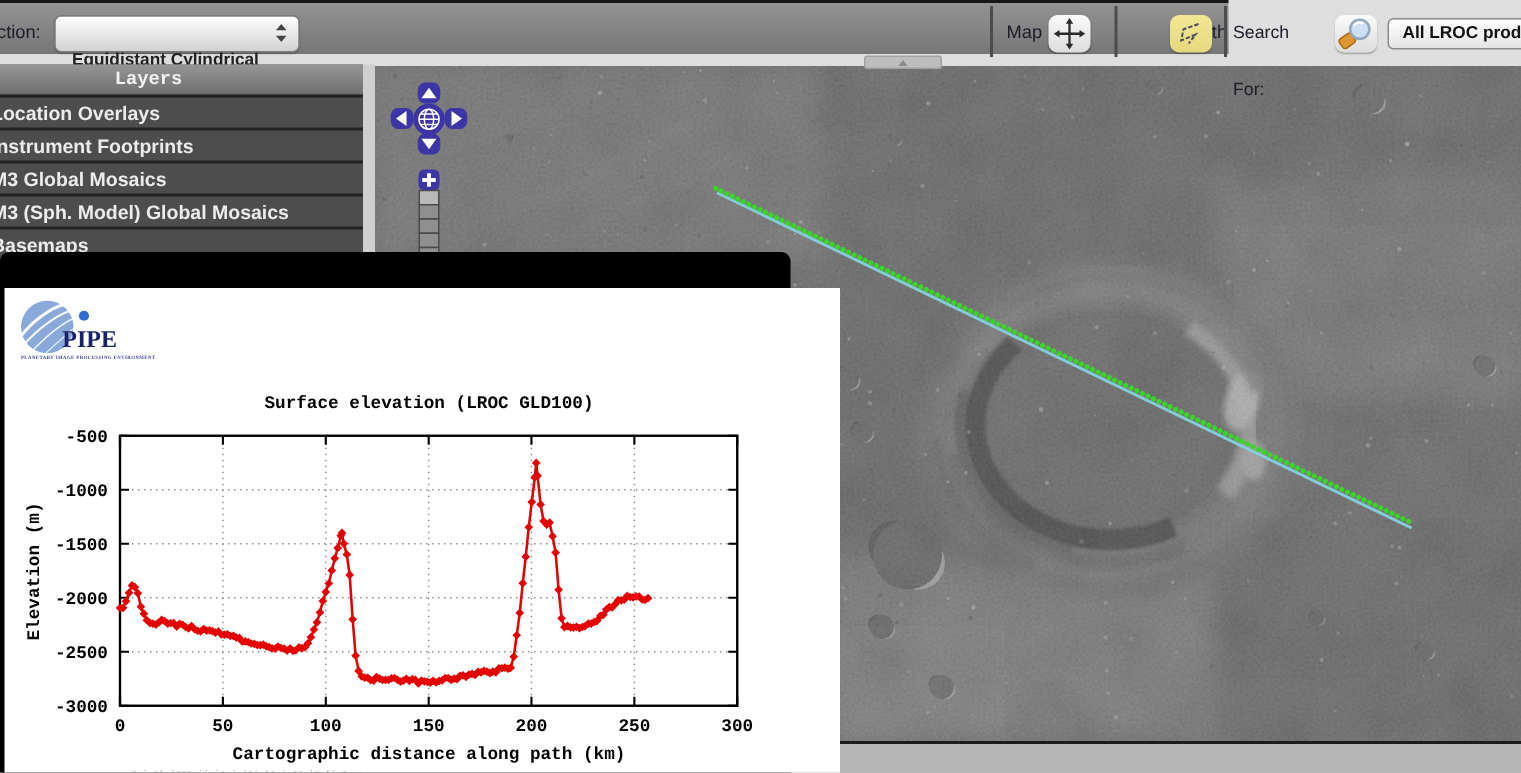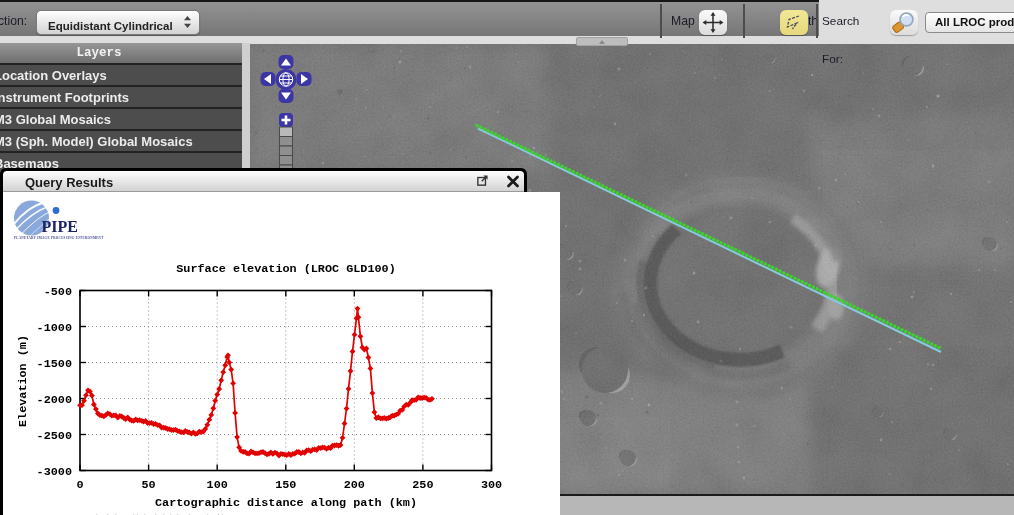--- a/index.html
+++ b/index.html
@@ -3,21 +3,21 @@
 <style>
 html,body{margin:0;padding:0;width:1014px;height:515px;overflow:hidden;
  font-family:"Liberation Sans",sans-serif;background:#dedede;}
 #toolbar{position:absolute;left:0;top:0;width:819px;height:36px;
  background:linear-gradient(#939393,#767676);border-top:2px solid #161616;box-sizing:border-box;}
 .tsep{position:absolute;top:2px;height:34px;width:2px;background:#4c4c4c;}
 .tlabel{position:absolute;top:0;height:36px;line-height:38px;font-size:12.2px;color:#1c1c28;}
 #proj{position:absolute;left:36px;top:8px;width:164px;height:25px;border-radius:5px;
  background:linear-gradient(#ffffff,#d2d2d2);border:1px solid #7a7a7a;box-sizing:border-box;
  box-shadow:0 1px 1px rgba(0,0,0,0.25);}
-#proj span{position:absolute;left:11px;top:9px;font-size:11.5px;font-weight:bold;color:#222;}
+#proj span{position:absolute;left:11px;top:23px;font-size:11.5px;font-weight:bold;color:#222;}
 #lroc{position:absolute;left:925px;top:10px;width:95px;height:21px;border-radius:4px 0 0 4px;
  background:linear-gradient(#ffffff,#e4e4e4);border:1px solid #8a8a8a;box-sizing:border-box;overflow:hidden;}
 #lroc span{position:absolute;left:9px;top:3px;font-size:11.5px;font-weight:bold;color:#111;white-space:nowrap;}
 .tbtn{position:absolute;top:8px;width:28px;height:25px;border-radius:6px;
  background:linear-gradient(#fafafa,#dcdcdc);box-shadow:0 1px 1px rgba(0,0,0,0.3);}
 #pathbtn{background:linear-gradient(#f2e795,#e5d87e);}
 #thumb{position:absolute;left:576px;top:37px;width:50px;height:7px;background:#bdbdbd;border:1px solid #a2a2a2;border-radius:2px;}
 #thumb:after{content:"";position:absolute;left:22px;top:2px;border-left:3px solid transparent;border-right:3px solid transparent;border-bottom:4px solid #8a8a8a;}
 #panel{position:absolute;left:0;top:43px;width:242px;height:472px;background:#4d4d4d;}
 #phead{position:absolute;left:0;top:0;width:242px;height:20px;background:linear-gradient(#969696,#6f6f6f);
@@ -595,34 +595,20 @@
   <div id="phead"><span>Layers</span></div>
   <div class="prow" style="top:20px;"><span>Location Overlays</span></div>
   <div class="prow" style="top:42px;"><span>Instrument Footprints</span></div>
   <div class="prow" style="top:64px;"><span>M3 Global Mosaics</span></div>
   <div class="prow" style="top:86px;"><span>M3 (Sph. Model) Global Mosaics</span></div>
   <div class="prow" style="top:108px;"><span>Basemaps</span></div>
 </div>
 <div id="gutter"></div>
 <div id="status"></div>
 <div id="dialog">
-  <div id="dtitle">
-      <b>Query Results</b>
-    <svg id="dico1" width="11" height="11" viewBox="0 0 13 13">
-      <rect x="1" y="3" width="9" height="9" fill="none" stroke="#333" stroke-width="1.6"></rect>
-      <line x1="5.5" y1="7.5" x2="11" y2="2" stroke="#333" stroke-width="1.6"></line>
-      <path d="M12.5 0.5 L12.5 5.5 L7.5 0.5 Z" fill="#333"></path>
-    </svg>
-    <svg id="dico2" width="14" height="13" viewBox="0 0 14 13">
-      <g stroke="#1c1c1c" stroke-width="2.7" stroke-linecap="round">
-        <line x1="2.5" y1="2" x2="11.5" y2="11"></line>
-          <line x1="11.5" y1="2" x2="2.5" y2="11"></line>
-      </g>
-    </svg>
-  </div>
   <div id="dbody">
     <div id="logo">
         <svg width="115" height="52" viewBox="0 0 115 52">
 <circle cx="24.5" cy="24" r="17.5" fill="#8aa9da"></circle>
 <g stroke="#ffffff" fill="none">
 <path d="M7 30 C 14 21, 26 11, 37.5 8.5" stroke-width="2.0" opacity="0.95"></path>
 <path d="M8.5 36 C 17 27, 29 17, 40 13" stroke-width="1.4" opacity="0.9"></path>
 <path d="M13 41.5 C 21 33, 32 23, 41.5 18.5" stroke-width="1.0" opacity="0.85"></path>
 <path d="M19 45.5 C 26 39, 35 31, 42 25" stroke-width="0.7" opacity="0.8"></path>
 </g>

